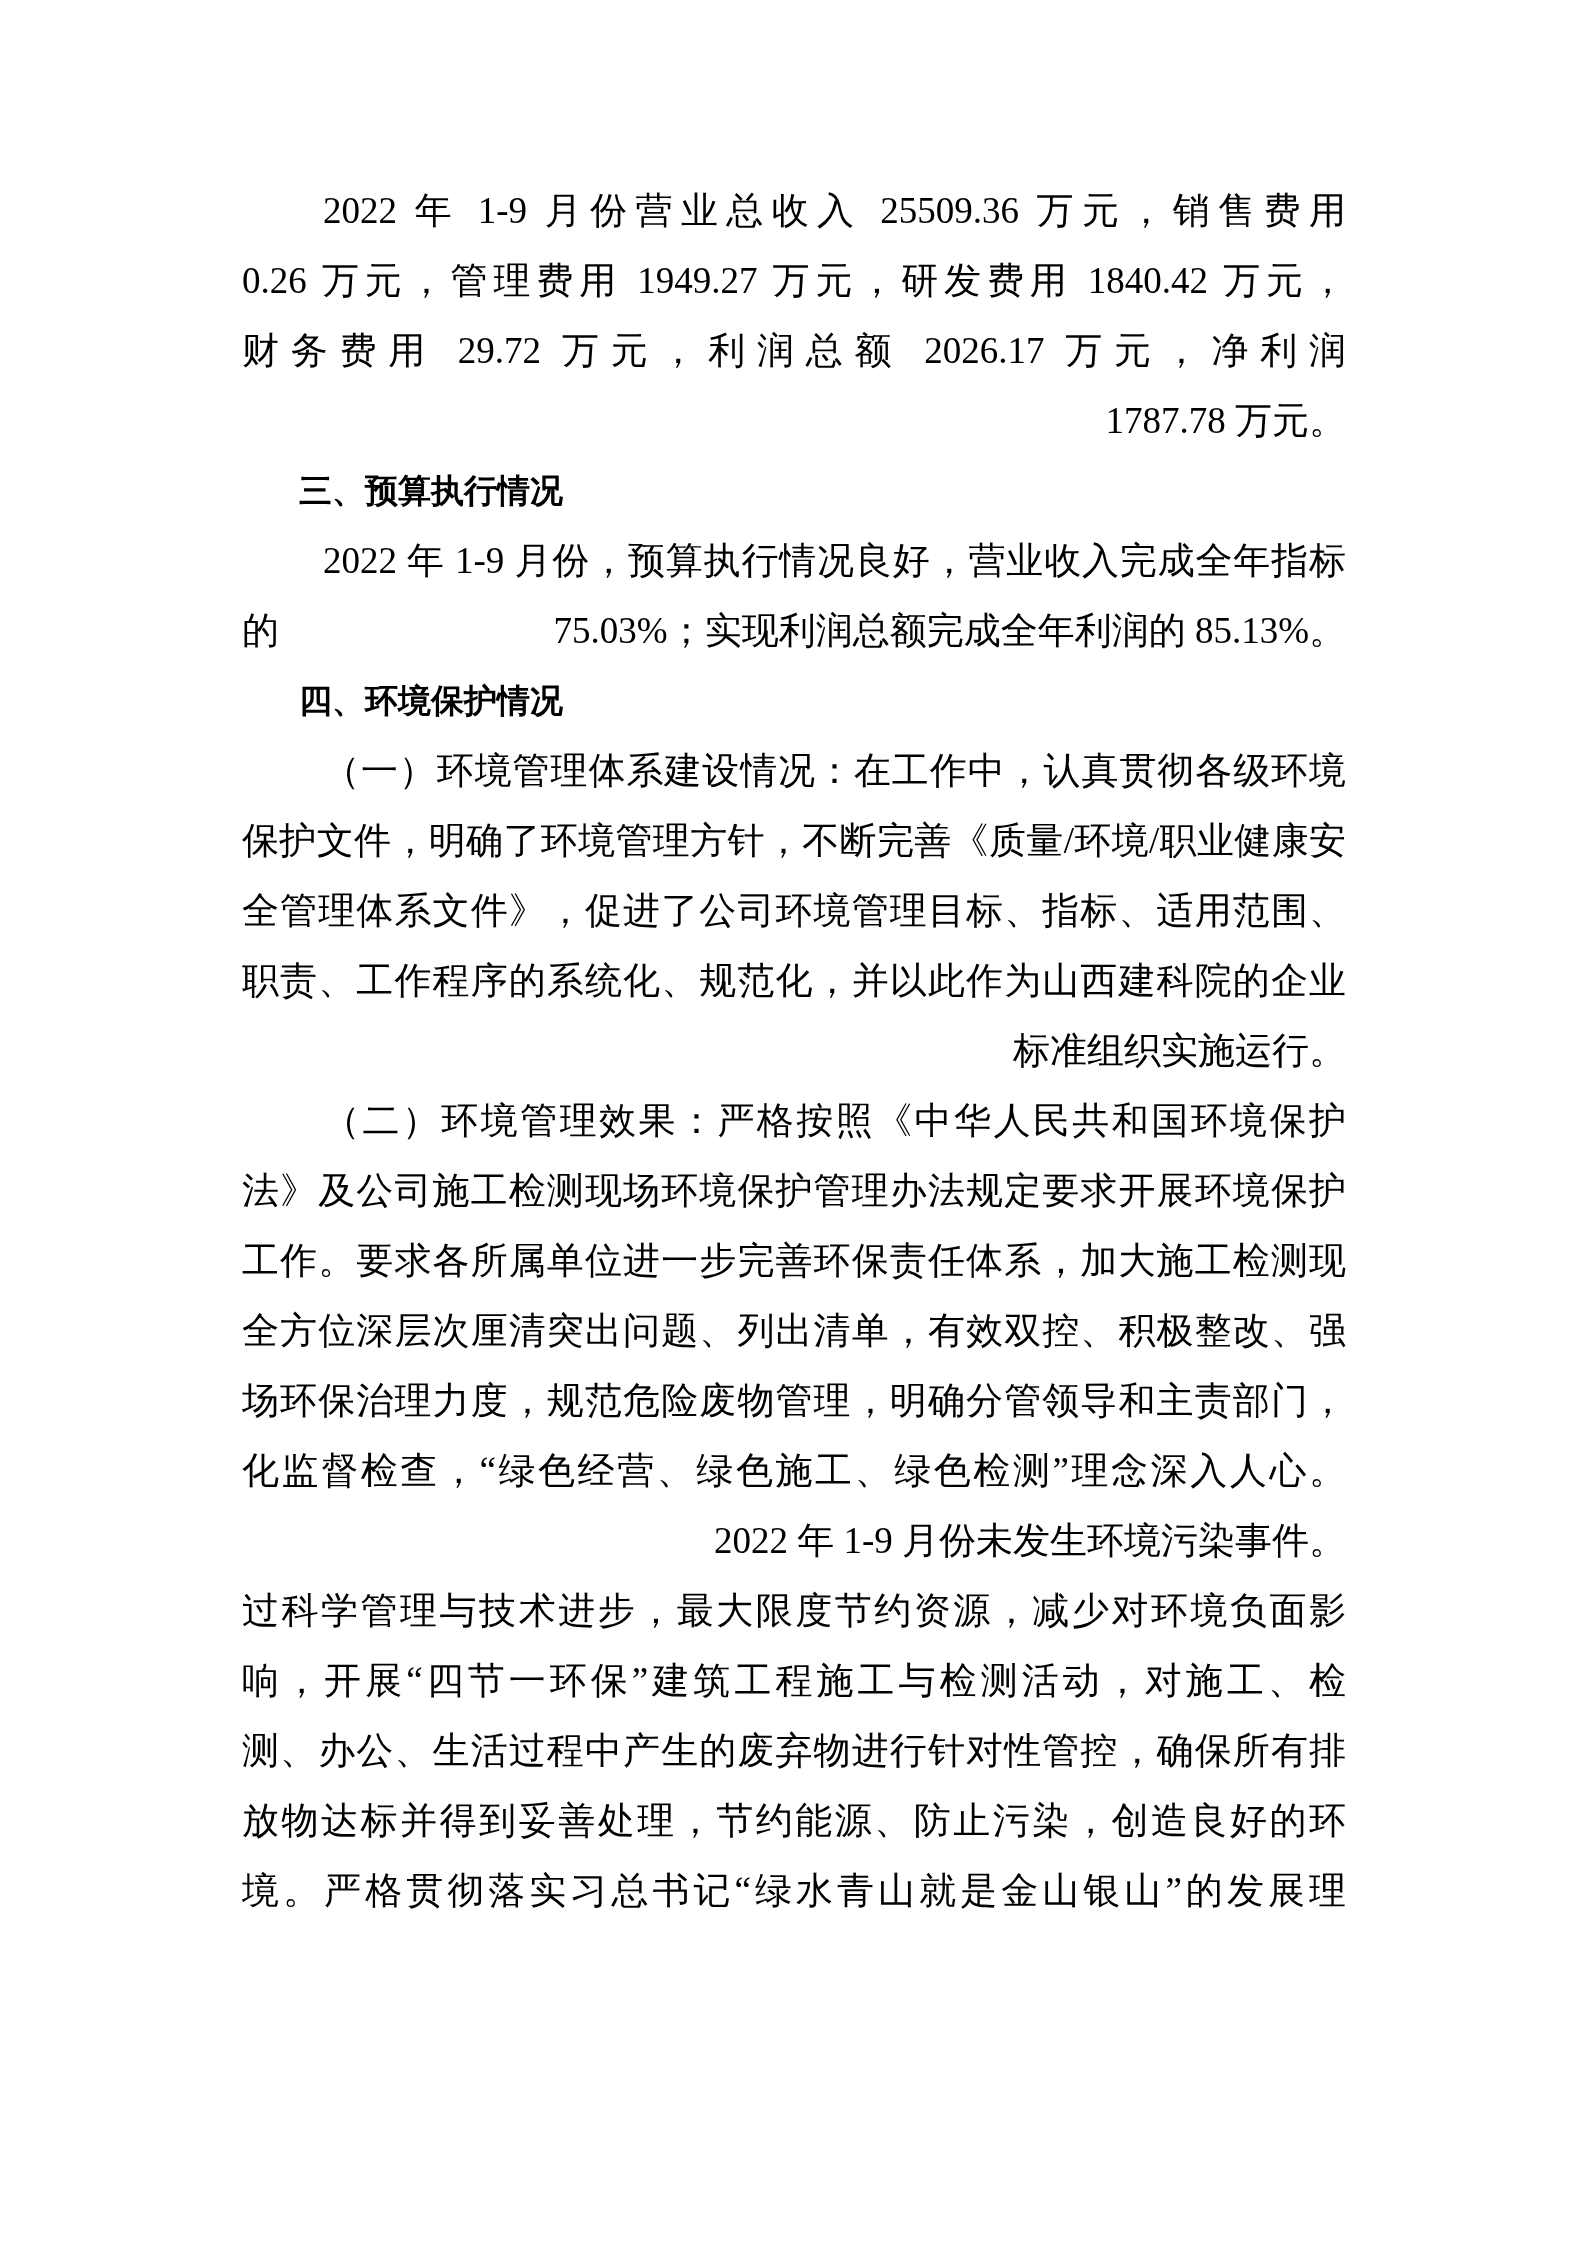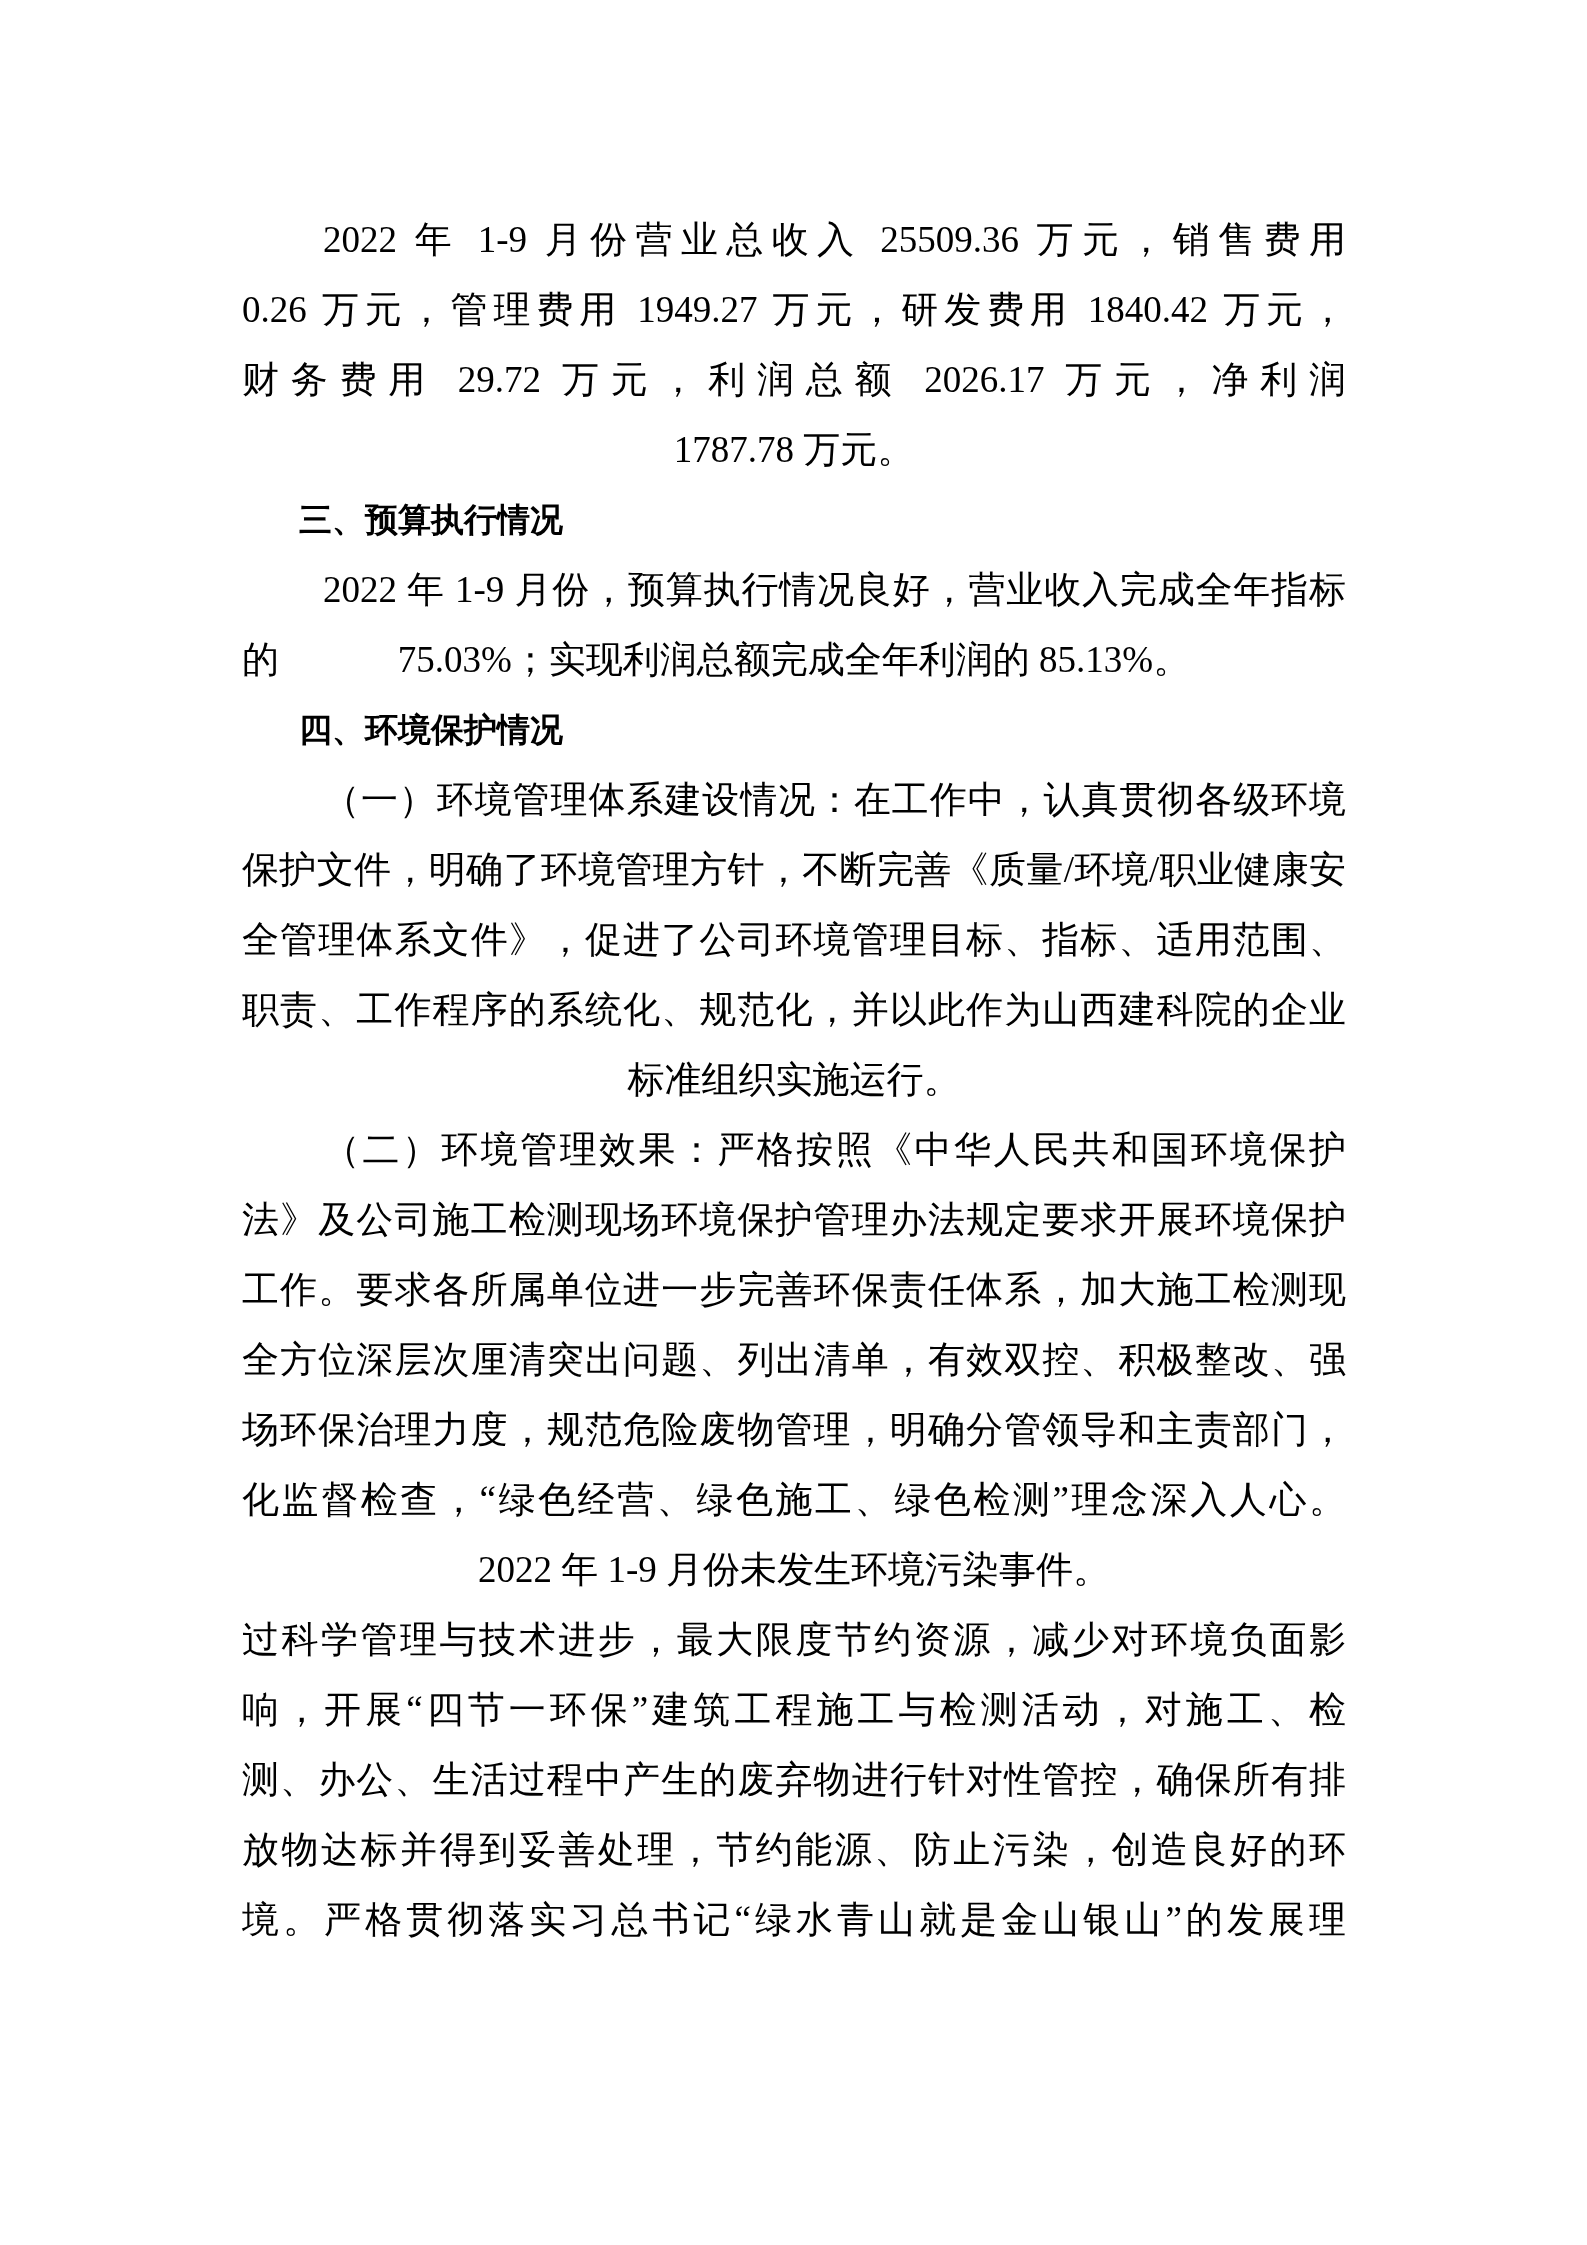--- a/index.html
+++ b/index.html
@@ -15,30 +15,30 @@
   }
   .page {
     position: relative;
     width: 1587px;
     height: 2245px;
     background: #ffffff;
   }
   .content {
     position: absolute;
     left: 242px;
-    top: 205px;
+    top: 176px;
     width: 1104px;
     color: #000000;
   }
   .line {
     font-size: 37px;
     line-height: 70px;
     height: 70px;
     color: #000000;
-    text-align: center;
+    text-align: right;
     white-space: normal;
   }
   
   .line.j {
     text-align: justify;
     text-align-last: justify;
   }
   
   .line.indent {
     text-indent: 81px;

